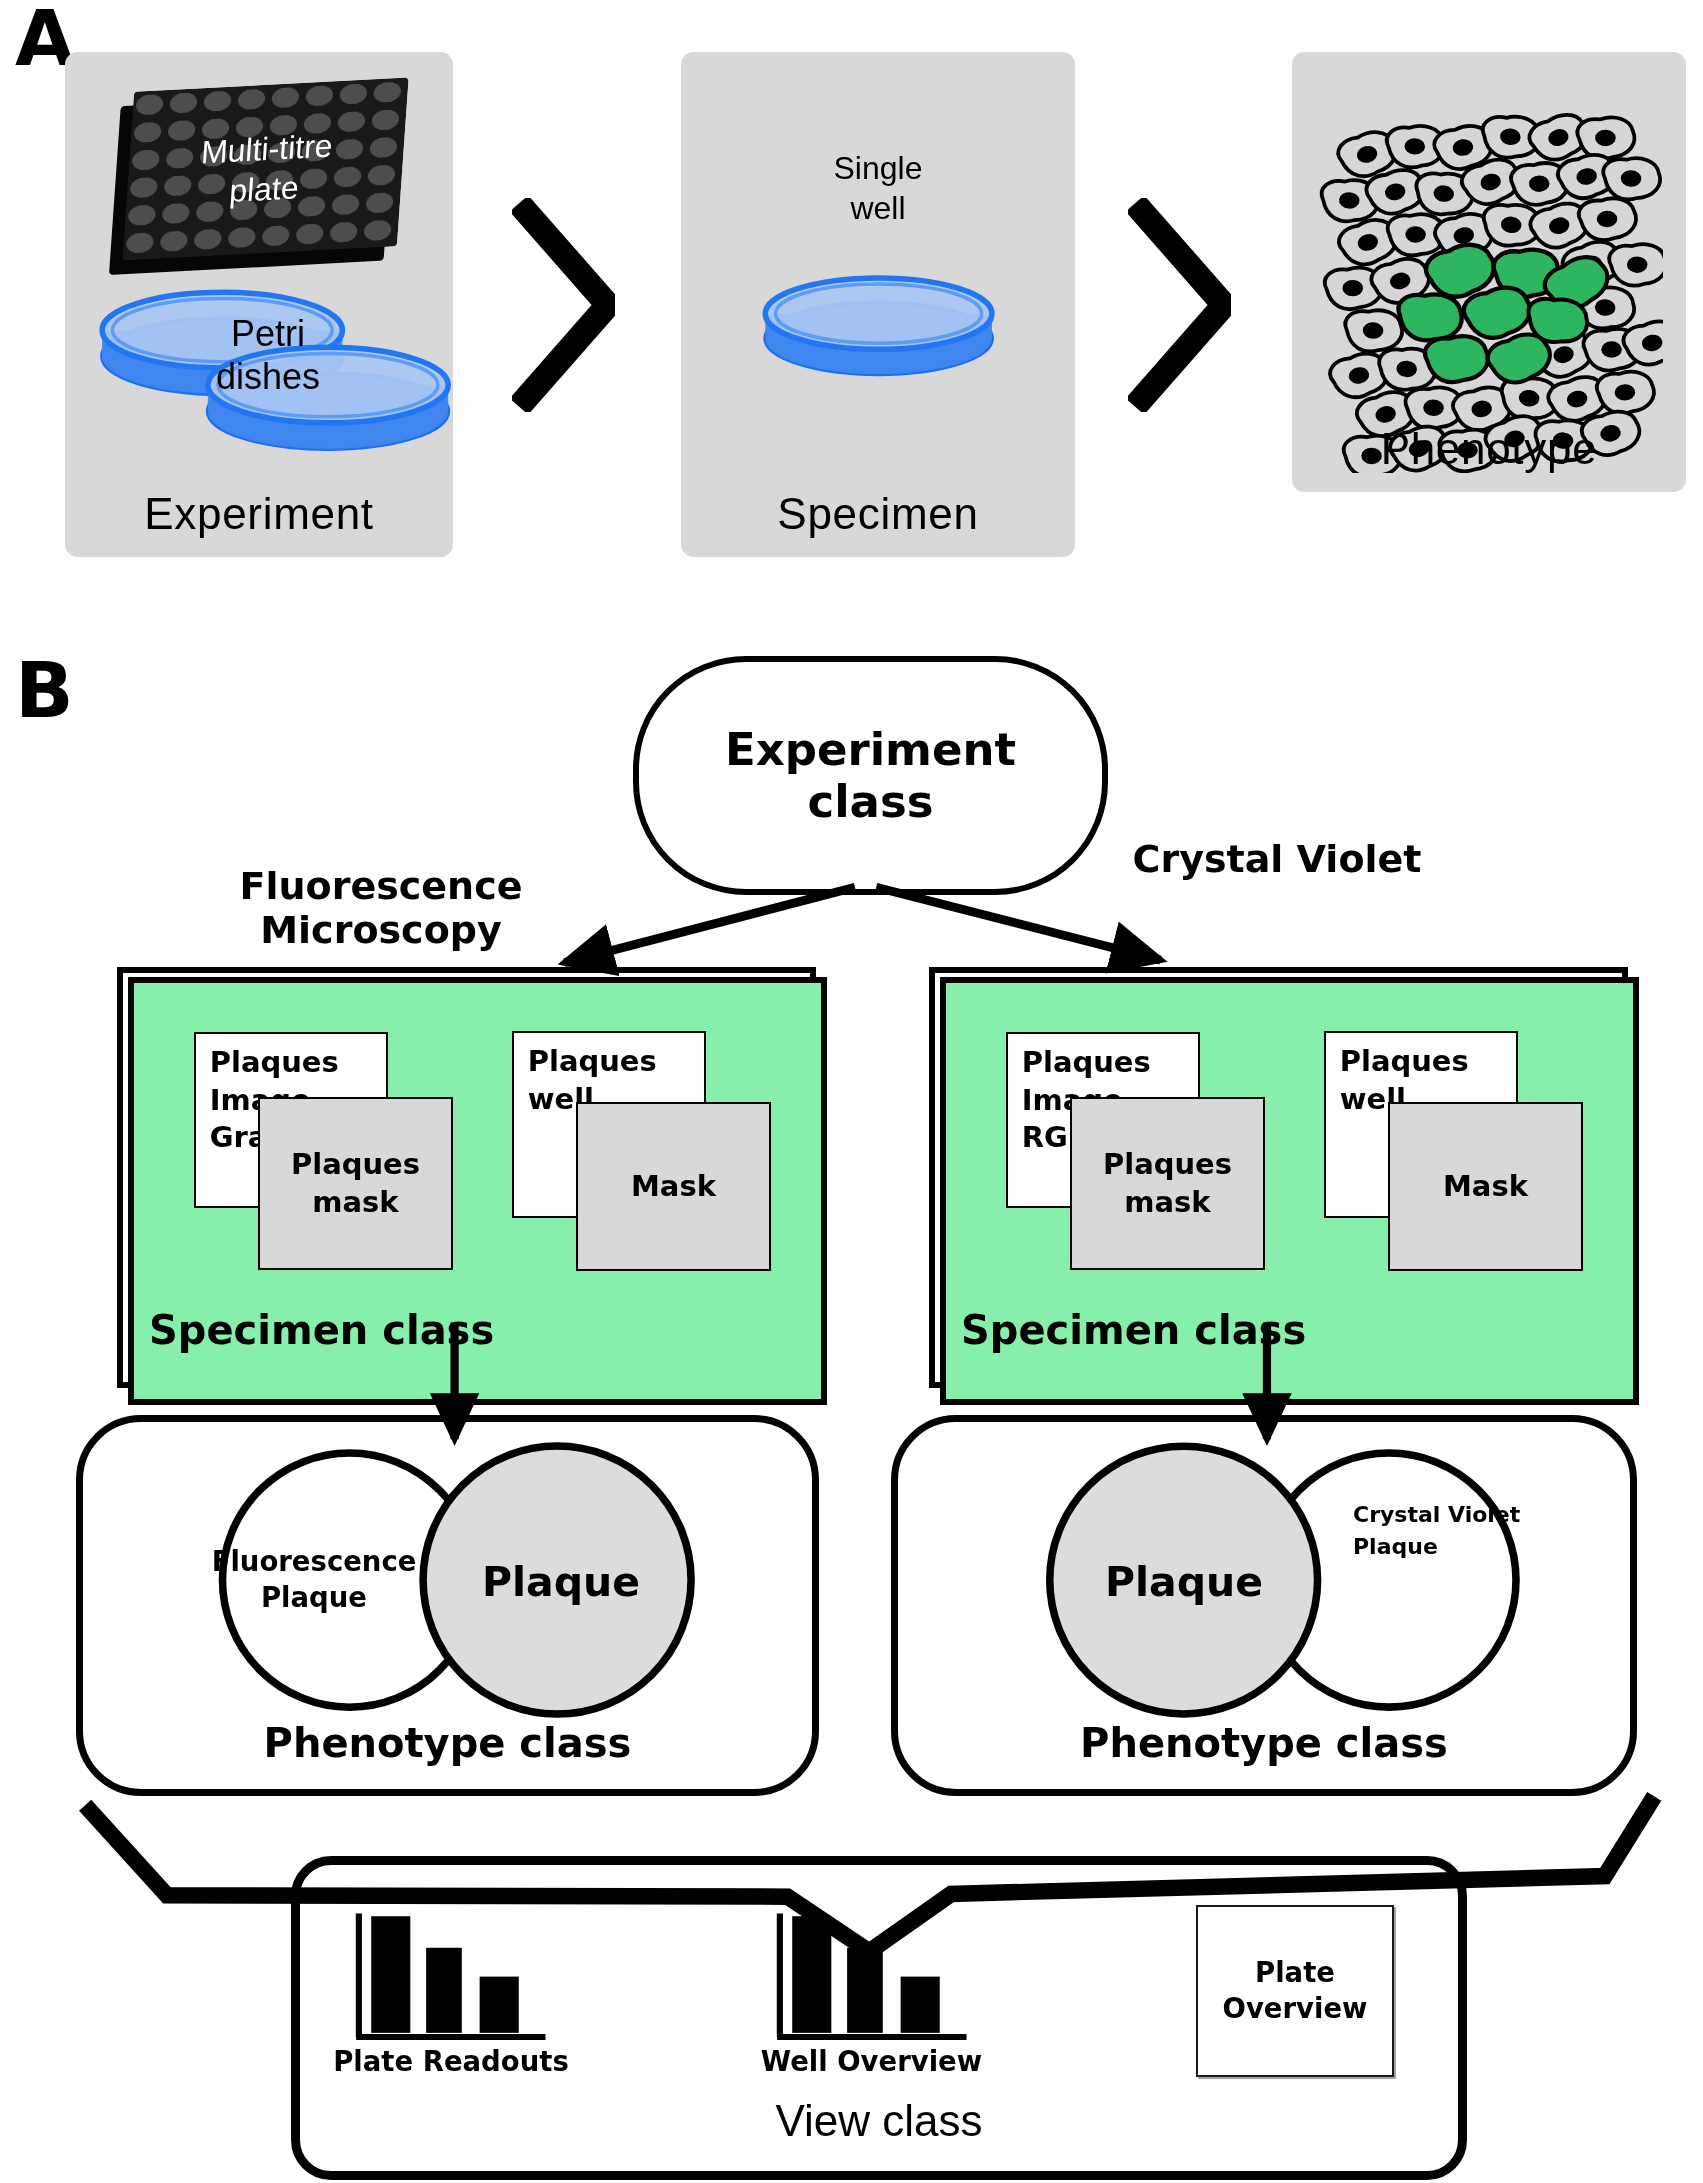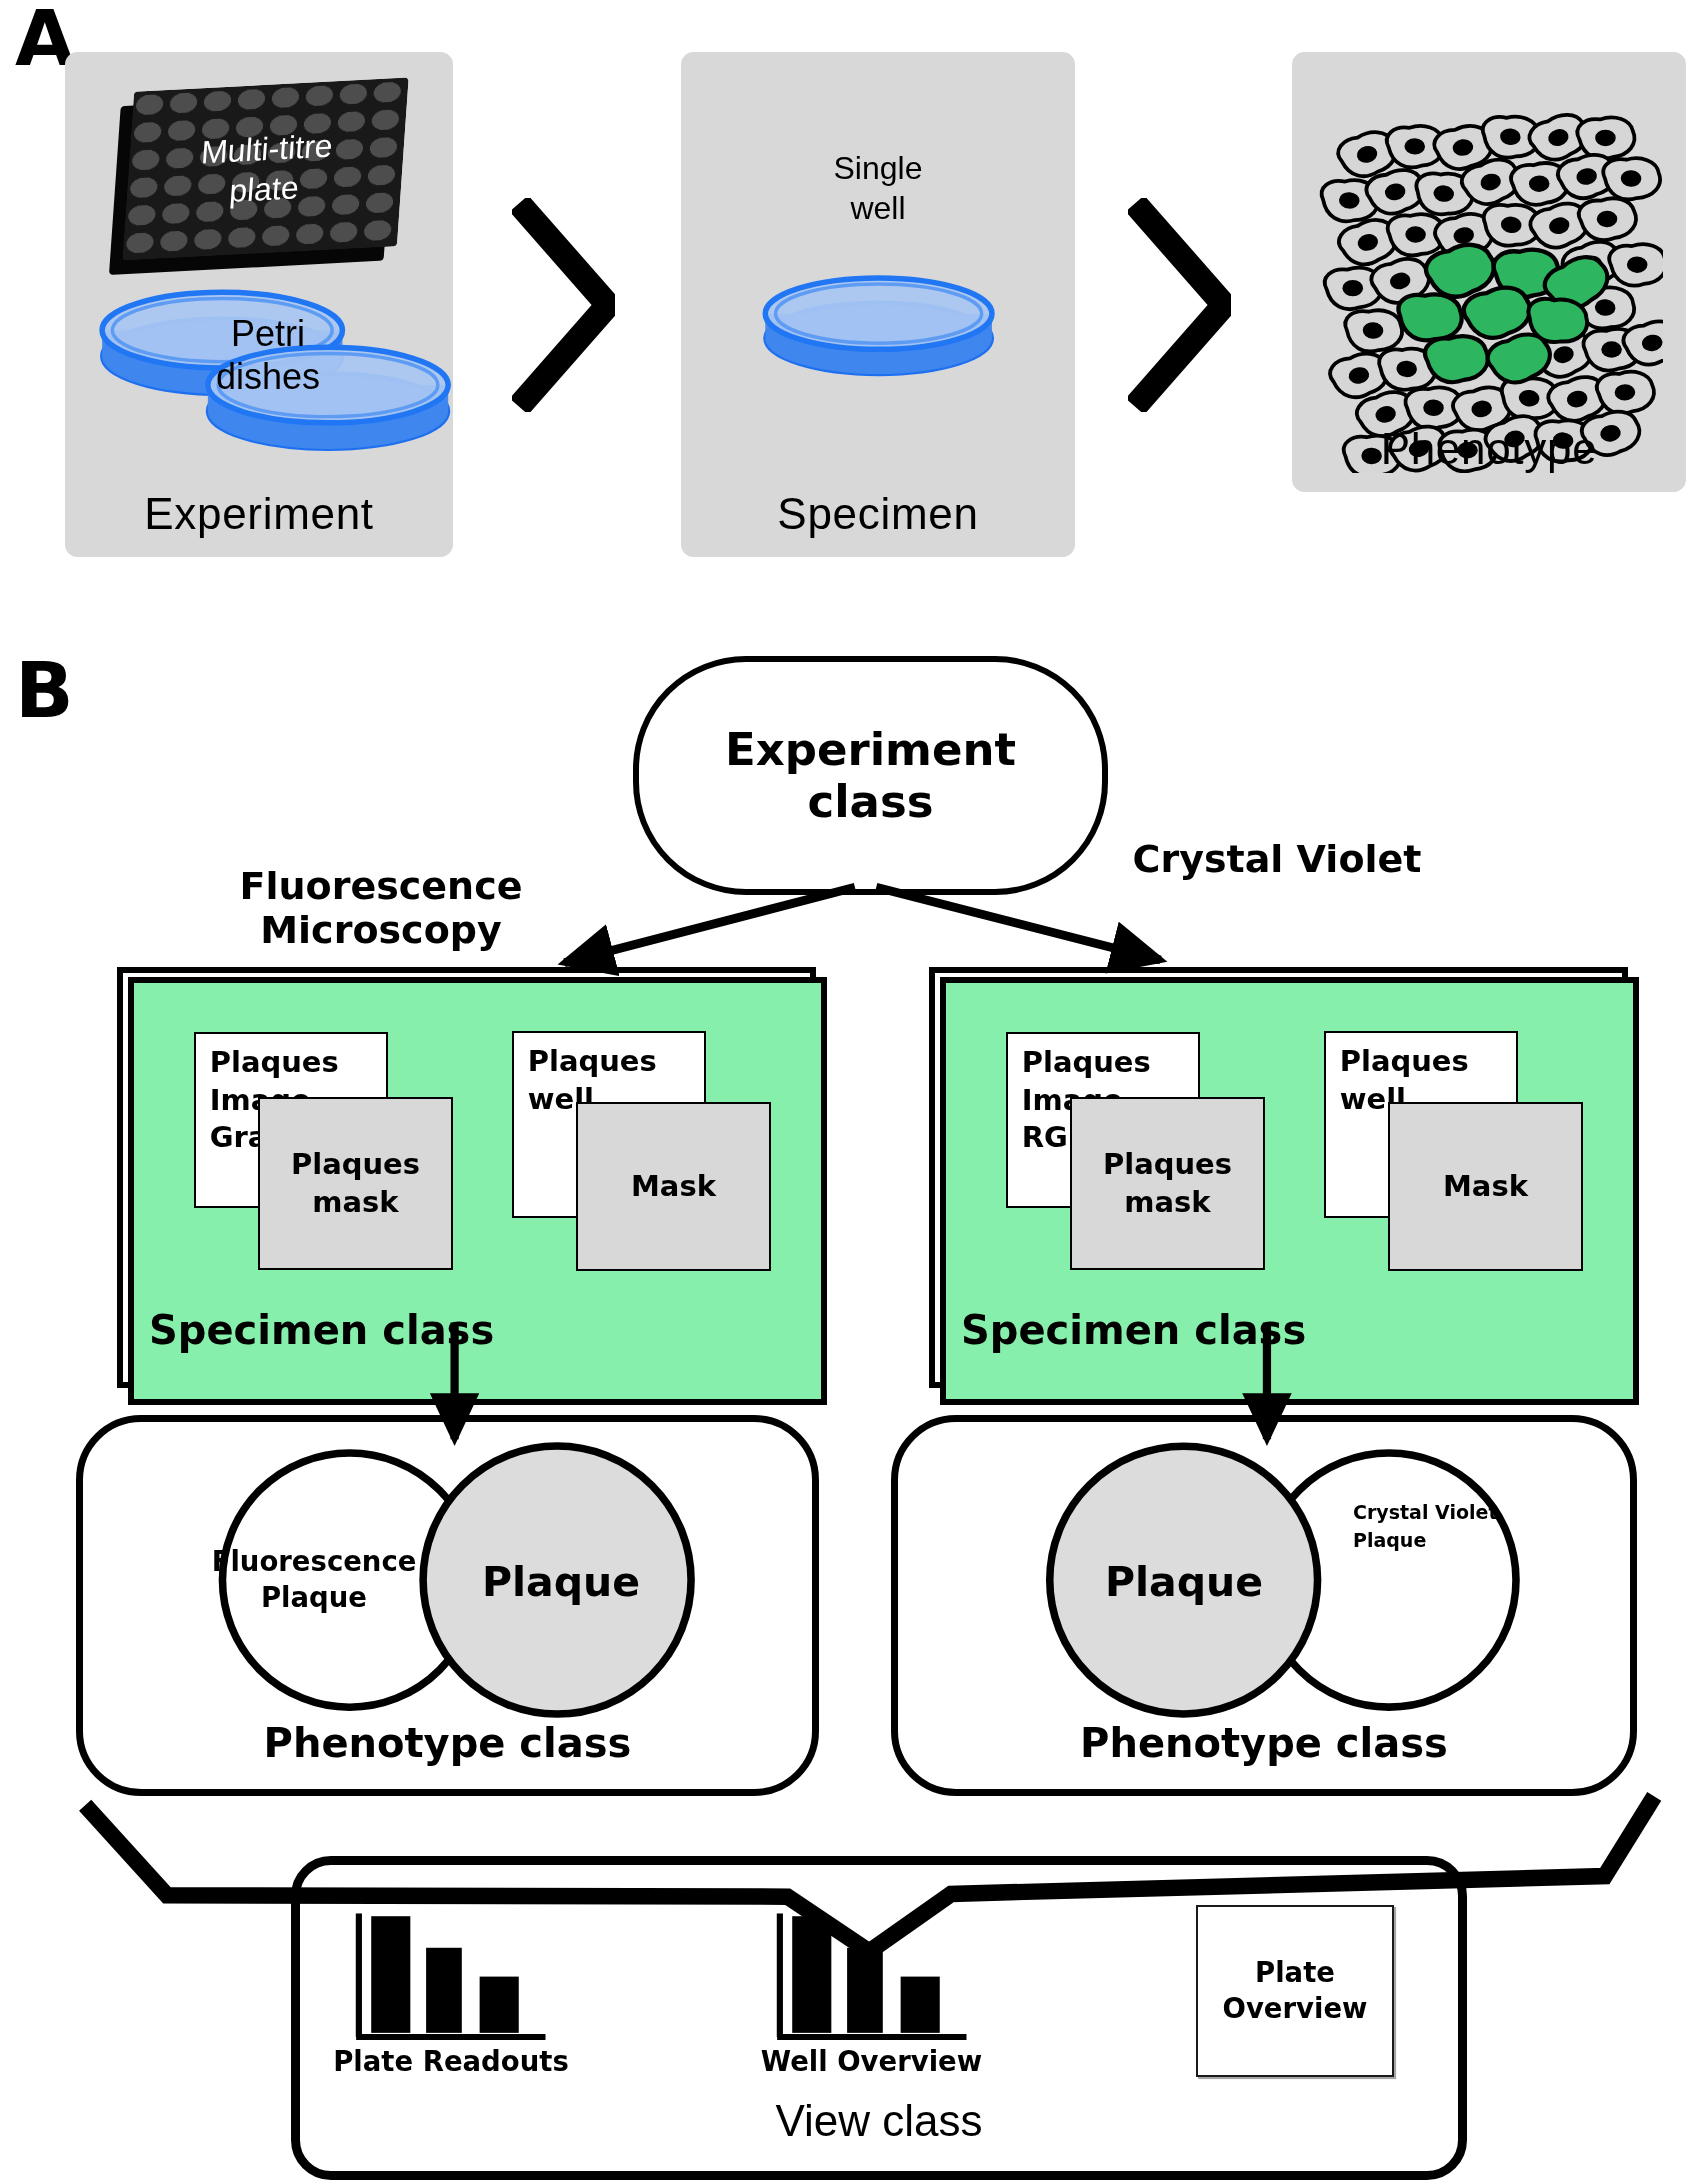--- a/index.html
+++ b/index.html
@@ -218,21 +218,21 @@
 Plaque</div>
     <div class="circ-label center" style="left:375px;top:136px;width:206px;font-size:41px;">Plaque</div>
     <div class="phen-caption">Phenotype class</div>
   </div>
 
   <div class="phen" style="left:891px;width:732px;">
     <svg width="732" height="367" viewBox="0 0 1066 534">
       <circle cx="715" cy="230" r="185" fill="#ffffff" stroke="#000" stroke-width="11"></circle>
       <circle cx="416" cy="230" r="195" fill="#dcdcdc" stroke="#000" stroke-width="11"></circle>
     </svg>
-    <div class="circ-label" style="left:455px;top:77px;width:192px;font-size:19px;line-height:1.45;">Crystal
+    <div class="circ-label" style="left:455px;top:77px;width:192px;font-size:22px;line-height:1.45;">Crystal
 Violet
 Plaque</div>
     <div class="circ-label center" style="left:183px;top:136px;width:206px;font-size:41px;">Plaque</div>
     <div class="phen-caption">Phenotype class</div>
   </div>
 
   <div class="view-box">
     <svg class="abs" style="left:52px;top:47px;" width="199" height="134" viewBox="0 0 290 195">
       <line x1="10" y1="2" x2="10" y2="182" stroke="#000" stroke-width="9"></line>
       <line x1="6" y1="182" x2="282" y2="182" stroke="#000" stroke-width="9"></line>

